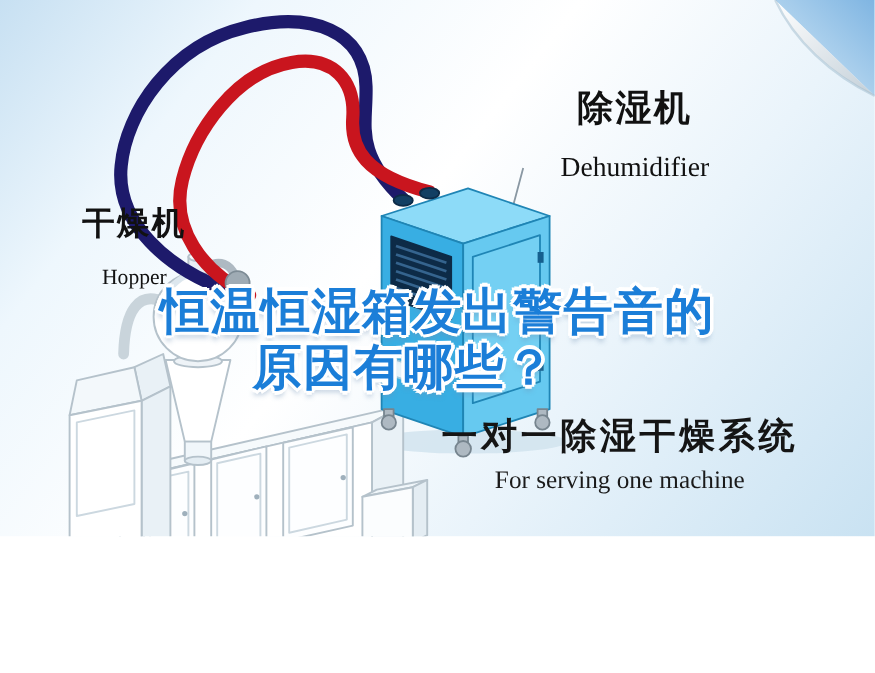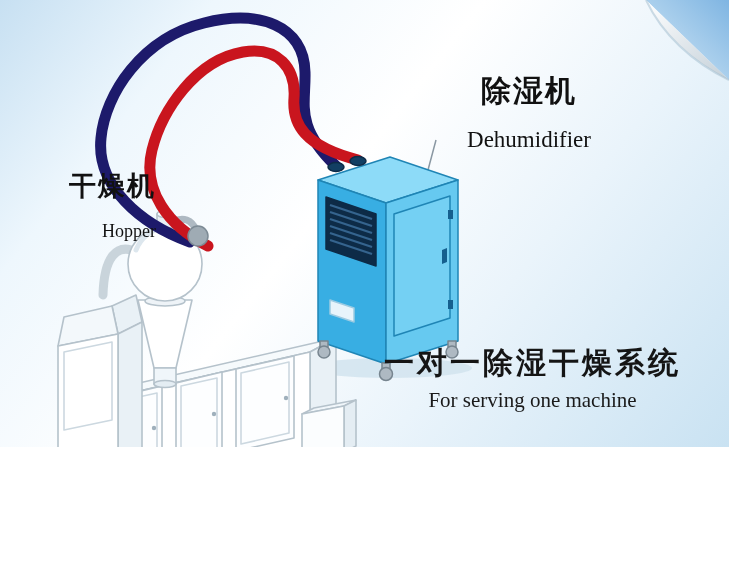--- a/index.html
+++ b/index.html
@@ -8,36 +8,36 @@
     background:linear-gradient(128deg,#c7e0f2 0%,#eef7fd 20%,#ffffff 45%,#eaf4fb 68%,#c9e2f2 100%);
     font-family:"Liberation Sans",sans-serif;color:#111;
   }
   svg.art{position:absolute;left:0;top:0;width:729px;height:561px;}
   .label{position:absolute;text-align:center;line-height:1.1;}
   .label .cn{font-weight:bold;letter-spacing:2px;}
   .label .en{font-family:"Liberation Serif",serif;margin-top:20px;}
   .label-dehu{left:450px;top:74px;width:158px;}
   .label-dehu .cn{font-size:30px;}
   .label-dehu .en{font-size:23px;}
-  .label-hopper{left:36px;top:172px;width:120px;text-align:right;}
+  .label-hopper{left:52px;top:172px;width:120px;}
   .label-hopper .cn{font-size:27px;}
   .label-hopper .en{font-size:18px;}
   .headline{
     position:absolute;left:0;right:0;top:236px;text-align:center;
     color:#1b7ed8;font-weight:bold;letter-spacing:1px;
   }
   .headline .t1{font-size:41px;line-height:1.15;}
   .headline .t2{font-size:41px;line-height:1.15;transform:translateX(-28px);}
   .headline .t1,.headline .t2{
     text-shadow:
       -2px -2px 0 #fff, 2px -2px 0 #fff, -2px 2px 0 #fff, 2px 2px 0 #fff,
       -3px 0 0 #fff, 3px 0 0 #fff, 0 -3px 0 #fff, 0 3px 0 #fff,
       0 5px 4px rgba(110,145,180,.45);
   }
-  .footer{position:absolute;right:48px;bottom:34px;text-align:center;}
+  .footer{position:absolute;right:64px;bottom:34px;text-align:center;}
   .footer .cn{font-size:30px;font-weight:bold;letter-spacing:3px;color:#151515;}
   .footer .en{font-family:"Liberation Serif",serif;font-size:21px;margin-top:4px;color:#1a1a1a;}
 </style>
 </head>
 <body>
 
 <div class="stage">
 
   <svg class="art" viewBox="0 0 729 561">
     <defs>
@@ -146,19 +146,23 @@
   <div class="label label-dehu">
     <div class="cn">除湿机</div>
     <div class="en">Dehumidifier</div>
   </div>
 
   <div class="label label-hopper">
     <div class="cn">干燥机</div>
     <div class="en">Hopper</div>
   </div>
 
+  <div class="headline">
+    <div class="t1">恒温恒湿箱发出警告音的</div>
+    <div class="t2">原因有哪些？</div>
+  </div>
 
   <div class="footer">
     <div class="cn">一对一除湿干燥系统</div>
     <div class="en">For serving one machine</div>
   </div>
 
 </div>
 
 </body></html>

